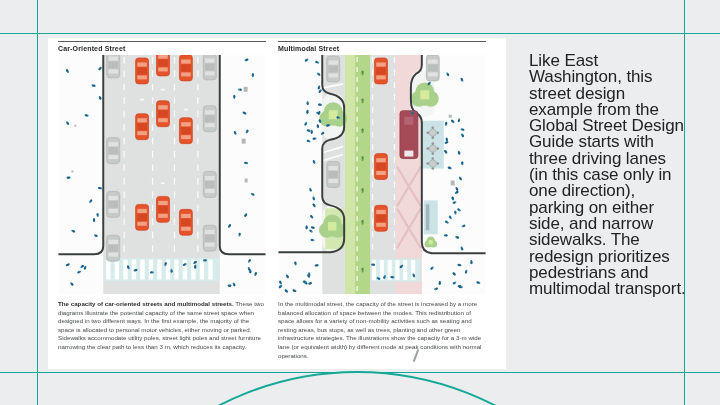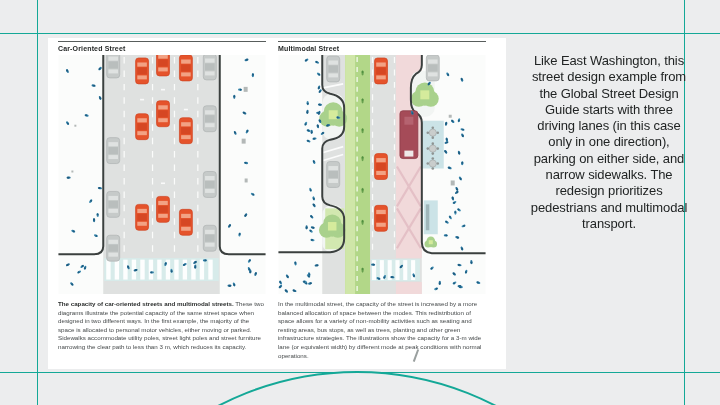--- a/index.html
+++ b/index.html
@@ -10,22 +10,22 @@
   .guide-circle{position:absolute;left:55px;top:371px;width:600px;height:600px;
     border:2px solid #14a897;border-radius:50%;background:transparent;}
   .panel{position:absolute;left:48px;top:38px;width:458px;height:331px;background:#ffffff;}
   .fig{position:absolute;top:3px;width:208px;}
   .fig.left{left:10px;} .fig.right{left:230px;}
   .fig-rule{height:1px;background:#585d5c;margin-bottom:3px;}
   .fig-title{font-size:7px;font-weight:bold;color:#262928;letter-spacing:.15px;margin:0 0 3px 0;}
   .fig svg{display:block;}
   .cap{margin:6px 0 0 0;font-size:6.2px;line-height:1.39;color:#45494a;}
   .cap strong{color:#2b2e2d;}
-  .sidebar{position:absolute;left:529px;top:53px;width:160px;font-size:13px;
-    line-height:16.3px;color:#212424;letter-spacing:-0.1px;text-align:center;}
+  .sidebar{position:absolute;left:529px;top:53px;width:160px;font-size:17px;
+    line-height:16.3px;color:#212424;letter-spacing:-0.1px;}
   .stray{position:absolute;left:415px;top:349px;width:1.5px;height:13px;background:#9aa09f;
     transform:rotate(20deg);}
 </style>
 </head>
 <body>
 
 <div class="slide">
 
   <div class="guide-h" style="top:33px"></div>
   <div class="guide-h" style="top:372px"></div>

